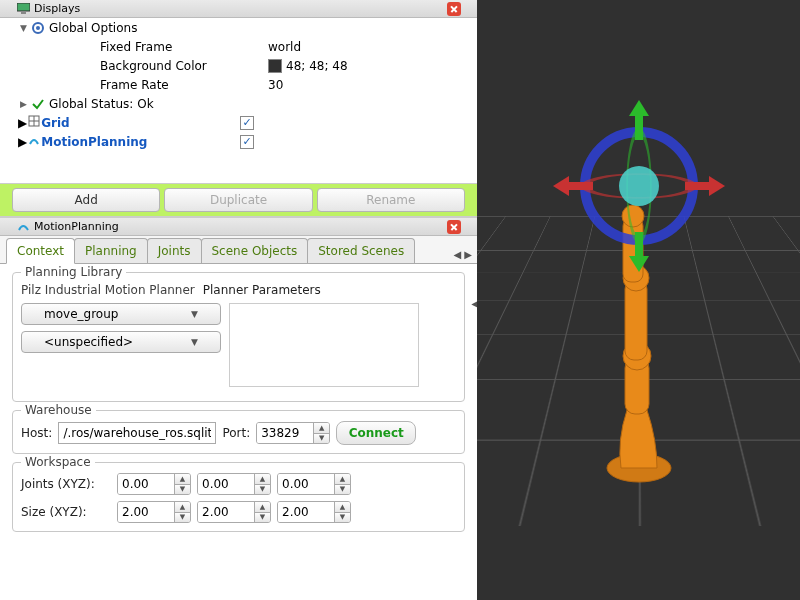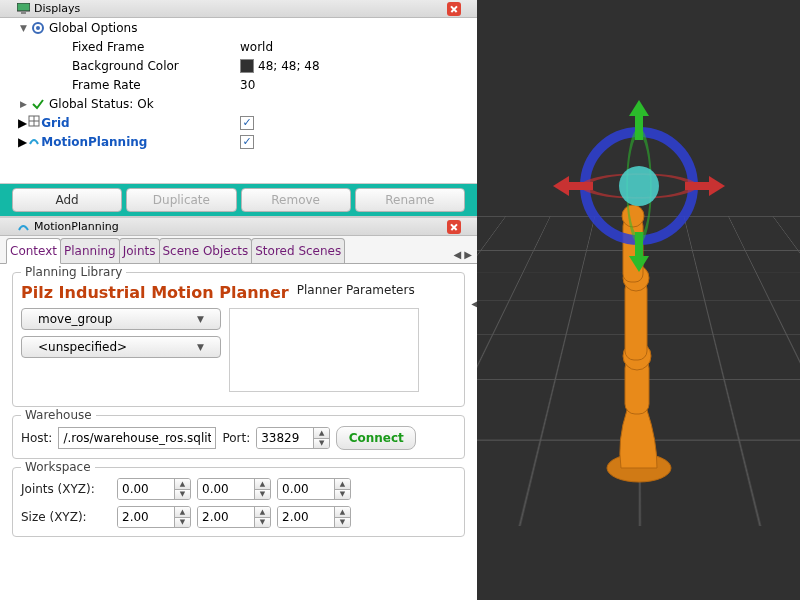--- a/index.html
+++ b/index.html
@@ -21,40 +21,40 @@
 .tree-row { display:flex; align-items:center; height:19px; }
 .tree-row .chev { width:11px; text-align:center; color:#666; font-size:9px; }
 .tree-row .ico { width:18px; display:inline-flex; align-items:center; justify-content:center; }
 .tree-row .lbl { padding-left: 2px; }
 .prop-row { display:flex; height:19px; align-items:center; }
 .prop-row .key { width: 220px; display:flex; align-items:center; }
 .prop-row .val { flex:1; display:flex; align-items:center; gap:4px;margin-left:20px; }
 .color-swatch { width:14px; height:14px; background:#303030; border:1px solid #888; }
 .checkbox { width:14px; height:14px; border:1px solid #888; display:inline-flex; align-items:center; justify-content:center; color:#2060b0; font-size:11px; background:#fff; }
 .indent1 { padding-left: 18px; }
-.indent2 { padding-left: 72px; }
+.indent2 { padding-left: 72px; margin-left: 28px; }
 .linky { color:#1558c0; font-weight:bold; }
 
 
-.toolbar { display:flex; gap:4px; padding: 4px 12px; border-top:1px solid #ccc; border-bottom:1px solid #ccc; background:#14b8a6; }
+.toolbar { display:flex; gap:4px; padding: 4px 12px; border-top:1px solid #ccc; border-bottom:1px solid #ccc; background:#bef264; }
 .toolbar button { flex:1; height:24px; border:1px solid #b5b5b5; border-radius:4px; background:linear-gradient(#fdfdfd,#e6e6e6); font-size:12px; color:#333; cursor:pointer; }
 .toolbar button[disabled] { color:#aaa; cursor:default; }
 
 
 .mp-panel { flex:1; display:flex; flex-direction:column; border-top:1px solid #ccc; }
 .tabbar { display:flex; align-items:flex-end; height:28px; padding-top:4px; padding-left:6px; gap:0; border-bottom:1px solid #aaa; background:#f5f5f5; position:relative; }
-.tab { padding: 5px 3px; border:1px solid #aaa; border-bottom:none; border-top-left-radius:4px; border-top-right-radius:4px; background:#e9e9e9; font-size:12px; color:#701a75; margin-right:-1px; cursor:pointer; position:relative; }
+.tab { padding: 5px 10px; border:1px solid #aaa; border-bottom:none; border-top-left-radius:4px; border-top-right-radius:4px; background:#e9e9e9; font-size:12px; color:#4d7c0f; margin-right:-1px; cursor:pointer; position:relative; }
 .tab.active { background:#fff; z-index:2; border-bottom:1px solid #fff; margin-bottom:-1px; }
 .tab-scroll { margin-left:auto; padding:0 5px 3px; color:#555; font-size:10px; }
 .tab-content { flex:1; background:#fff; padding:8px 12px; display:flex; flex-direction:column; gap:8px; position:relative; }
 .group { border:1px solid #c8c8c8; border-radius:4px; padding: 10px 8px 8px; position:relative; }
 .group-title { position:absolute; top:-8px; left:8px; background:#fff; padding:0 4px; font-size:12px; color:#444; }
 .planning-lib-top { display:flex; gap:8px; margin-bottom:6px; }
-.planner-name { color:#c2410c; font-weight:bold; font-size:16px; }
-.combo { height:22px; border:1px solid #aaa; border-radius:4px; background:linear-gradient(#fdfdfd,#e6e6e6); display:flex; align-items:center; padding:0 16px; font-size:12px; position:relative; }
+.planner-name { color:#404040; font-weight:normal; font-size:12px; }
+.combo { height:22px; border:1px solid #aaa; border-radius:4px; background:linear-gradient(#fdfdfd,#e6e6e6); display:flex; align-items:center; padding:0 22px; font-size:12px; position:relative; }
 .combo .arrow { margin-left:auto; font-size:9px; color:#555; }
 .param-box { border:1px solid #ccc; height:84px; width:190px; background:#fff; }
 
 .row { display:flex; align-items:center; gap:6px; }
 .lbl-txt { font-size:12px; color:#222; }
 .textfield { height:22px; border:1px solid #aaa; background:#fff; padding:0 4px; font-size:12px; }
 .spinbox { display:flex; height:22px; border:1px solid #aaa; border-radius:3px; overflow:hidden; background:#fff; }
 .spinbox input { border:none; width:56px; padding:0 4px; font-size:12px; outline:none; }
 .spinbox .spinbtns { width:16px; display:flex; flex-direction:column; border-left:1px solid #aaa; }
 .spinbox .spinbtns div { flex:1; display:flex; align-items:center; justify-content:center; font-size:7px; color:#555; background:linear-gradient(#fdfdfd,#e6e6e6); cursor:pointer; }
@@ -143,21 +143,20 @@
       </span>
       <span class="val">
           <span class="checkbox">✓</span>
         </span>
     </div>
   </div>
 
   <div class="toolbar">
     <button>Add</button>
     <button disabled="">Duplicate</button>
-    <button disabled="">Remove</button>
     <button disabled="">Rename</button>
   </div>
 
   <div class="mp-panel">
     <div class="panel-header">
       <span class="icon">
           <svg width="13" height="13">
             <path d="M2 10 Q6 2 11 10" stroke="#2aa0d8" fill="none" stroke-width="2"></path>
           </svg>
         </span>

